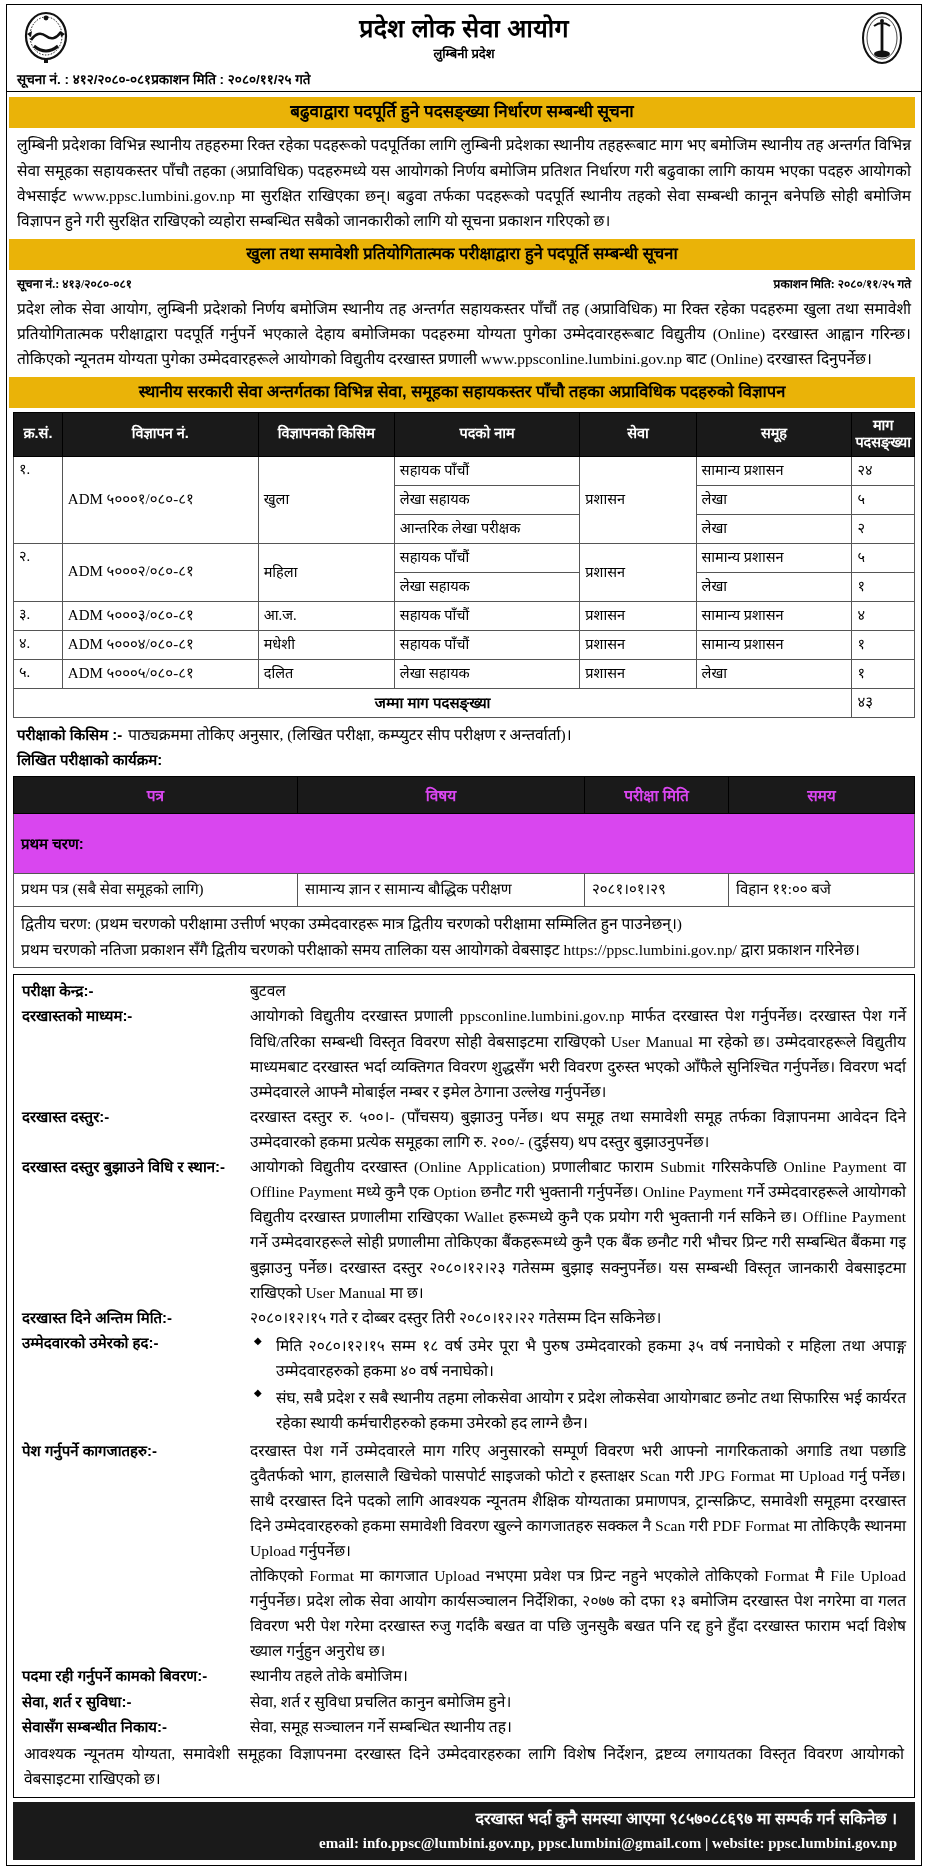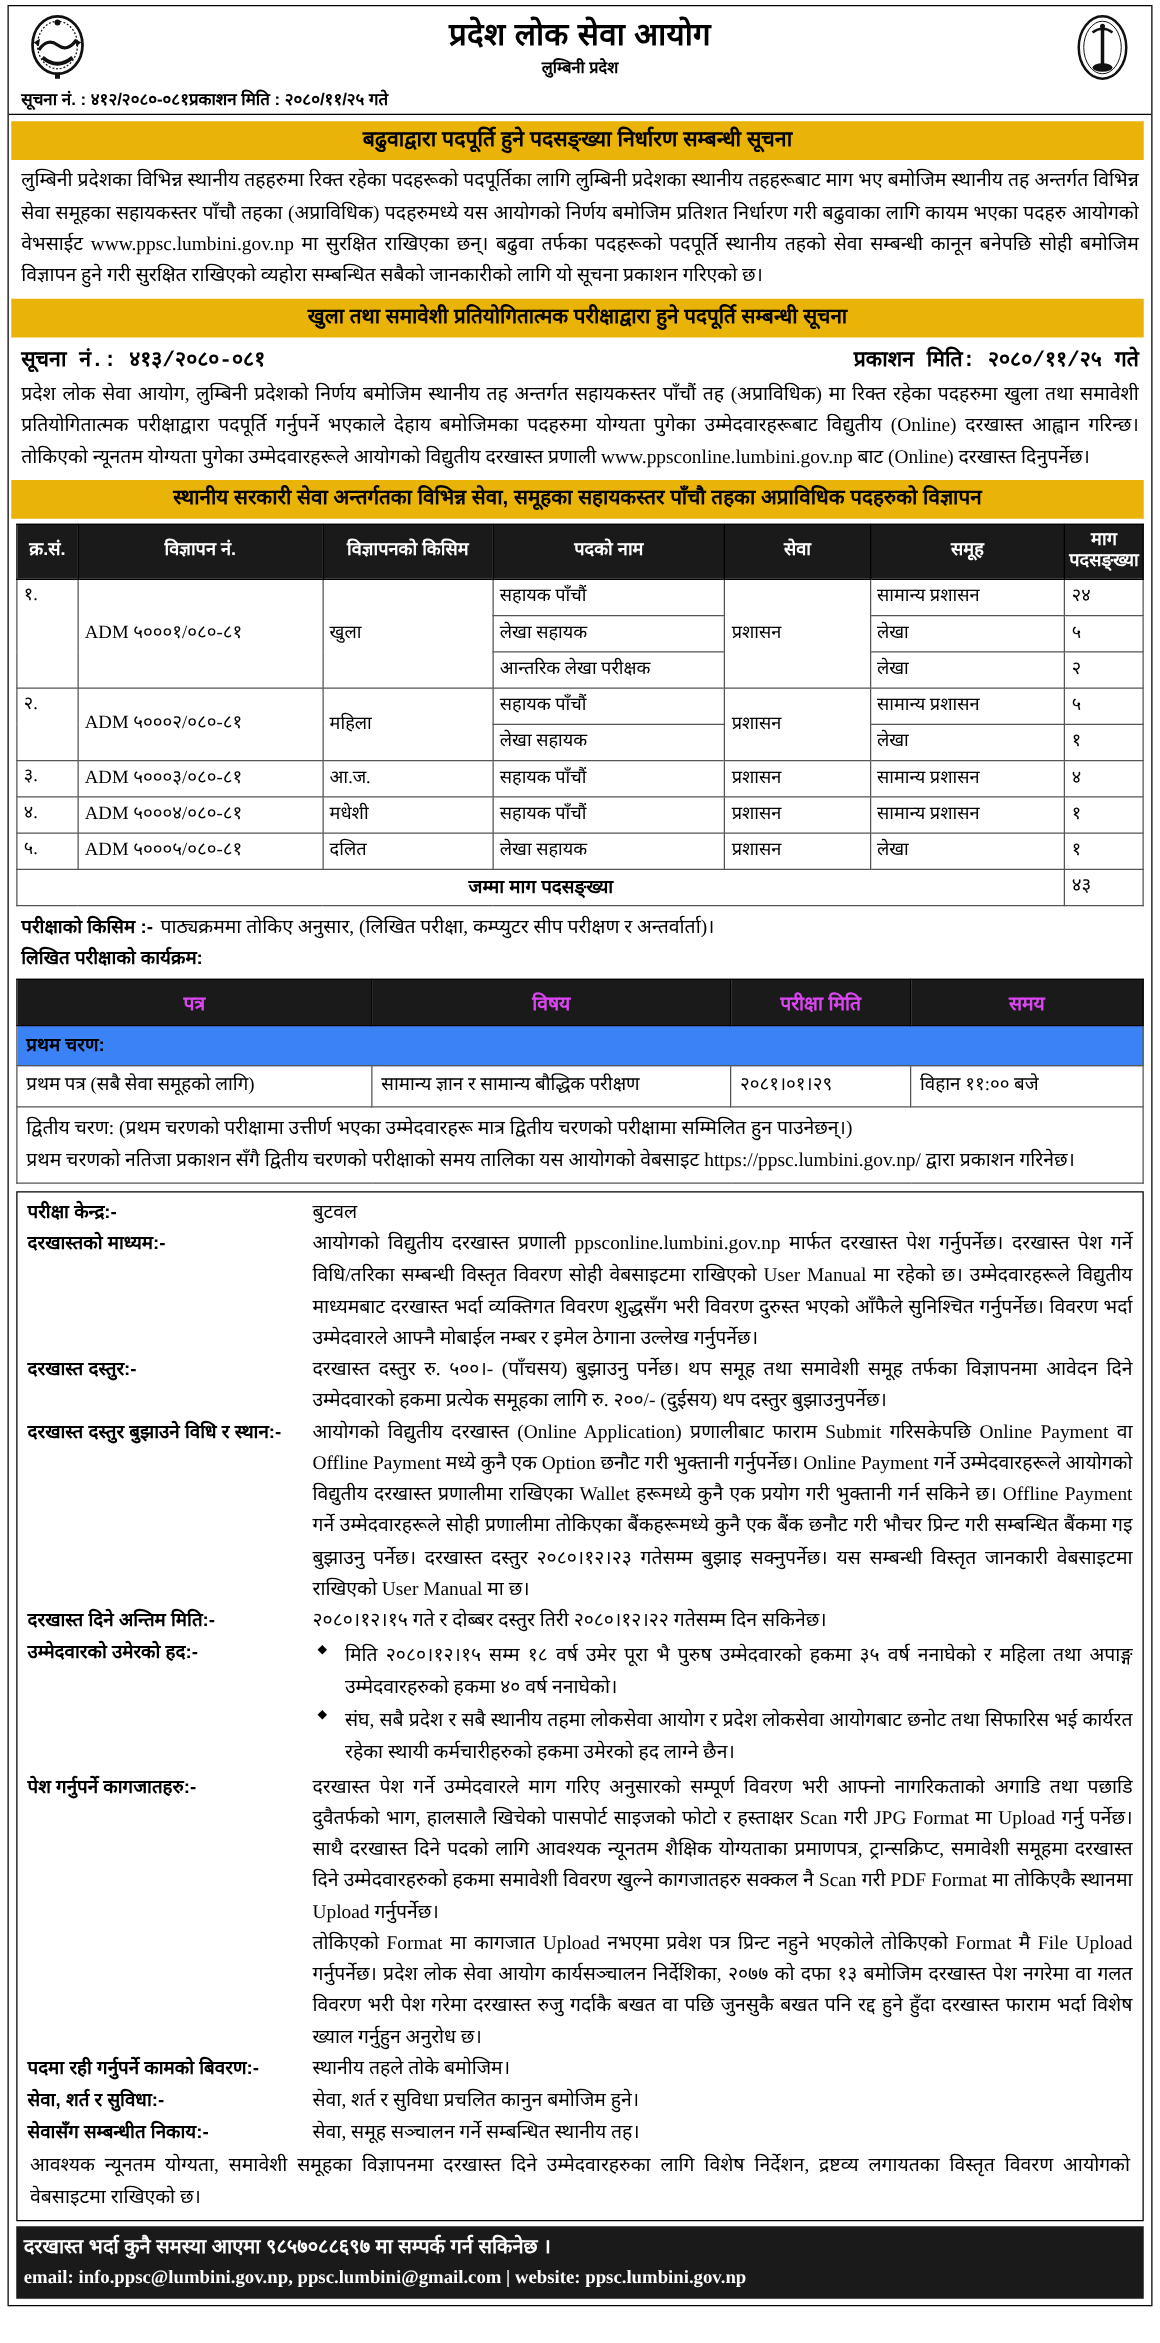--- a/index.html
+++ b/index.html
@@ -79,23 +79,23 @@
     line-height:1.62;
     padding:0 10px 0 10px;
     margin:2px 0 6px 0;
   }
 
   .meta2{
     display:flex;
     justify-content:space-between;
     align-items:baseline;
     padding:1px 10px 2px 10px;
-    font-family:Liberation Mono, monospace;
-    font-weight:bold;
-    font-size:17px;
+    font-family:Liberation Serif, serif;
+    font-weight:bold;
+    font-size:12px;
   }
 
   
   table{border-collapse:collapse;width:100%;}
   .tbl-wrap{padding:0 6px 0 6px;}
   .vtable{
     border:1.4px solid #000;
     font-size:14.5px;
   }
   .vtable th{
@@ -149,25 +149,25 @@
     font-weight:bold;font-size:15.5px;
     padding:7px 4px;border:1px solid #000;text-align:center;
   }
   .stable td{
     border:1px solid #555;
     padding:5px 7px;
     line-height:1.45;
     vertical-align:top;
   }
   .stable td.phase{
-    background:#3b82f6;
-    font-family:"Liberation Sans","DejaVu Sans",sans-serif;
-    font-weight:bold;
-    font-size:15px;
-    padding:5px 7px;
+    background:#d946ef;
+    font-family:"Liberation Sans","DejaVu Sans",sans-serif;
+    font-weight:bold;
+    font-size:15px;
+    padding:19px 7px;
   }
   .stable td.note{
     font-size:15.5px;
     line-height:1.65;
     padding:4px 7px 5px 7px;
   }
 
   
   .details{
     border:1.4px solid #000;
@@ -212,22 +212,22 @@
     padding:2px 10px 3px 10px;
     font-size:15.5px;
     line-height:1.62;
     text-align:justify;
   }
 
   
   .footer{
     background:#1a1a1a;
     color:#fff;
-    text-align:left;
-    padding:6px 6px 7px 6px;
+    text-align:right;
+    padding:6px 18px 7px 6px;
     margin:4px 6px 5px 6px;
   }
   .footer .f1{
     font-family:"Liberation Sans","DejaVu Sans",sans-serif;
     font-weight:bold;
     font-size:16px;
     line-height:1.4;
   }
   .footer .f2{
     font-family:"Liberation Serif",serif;

